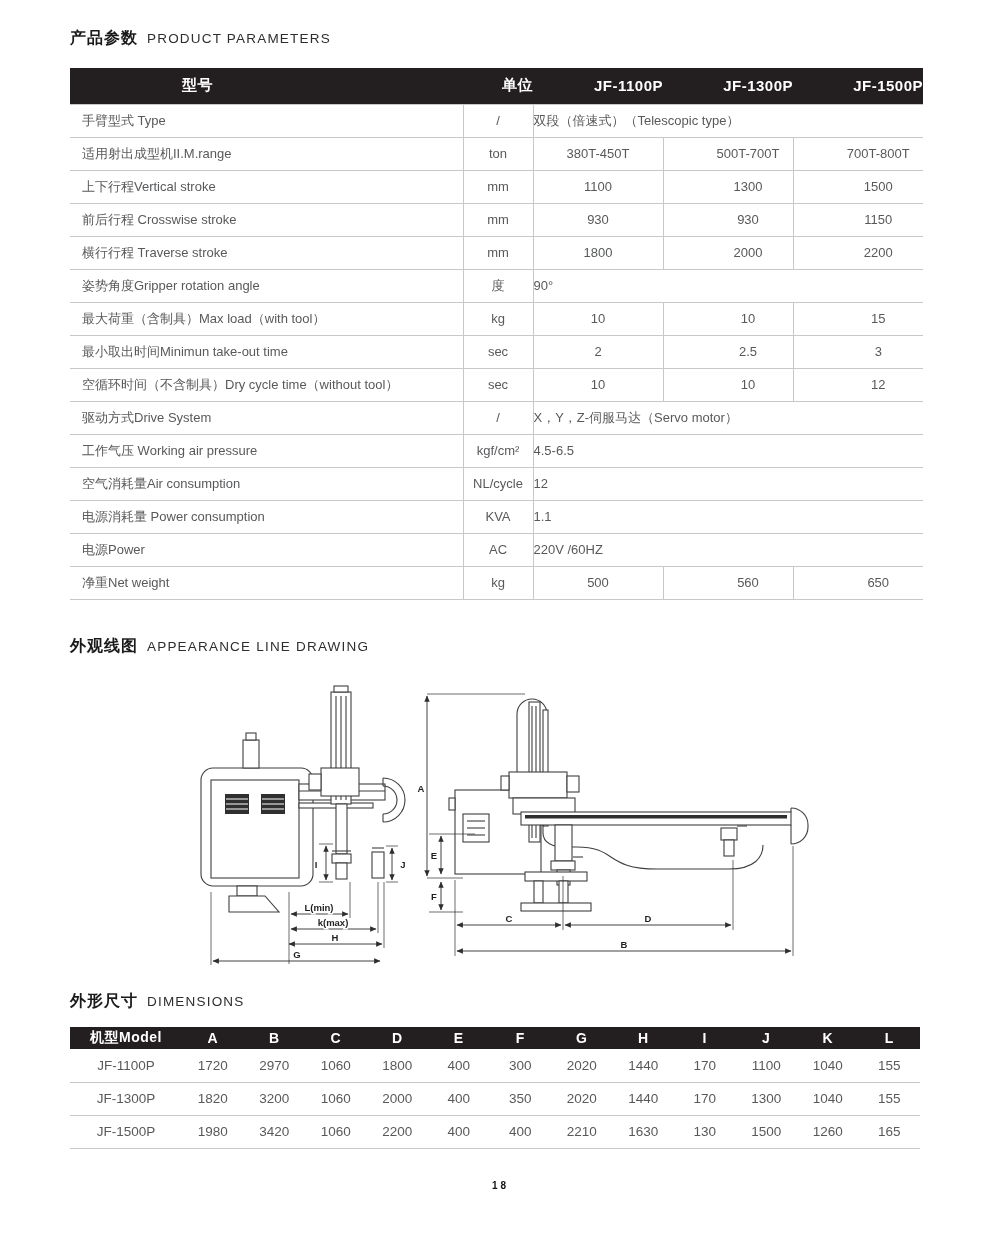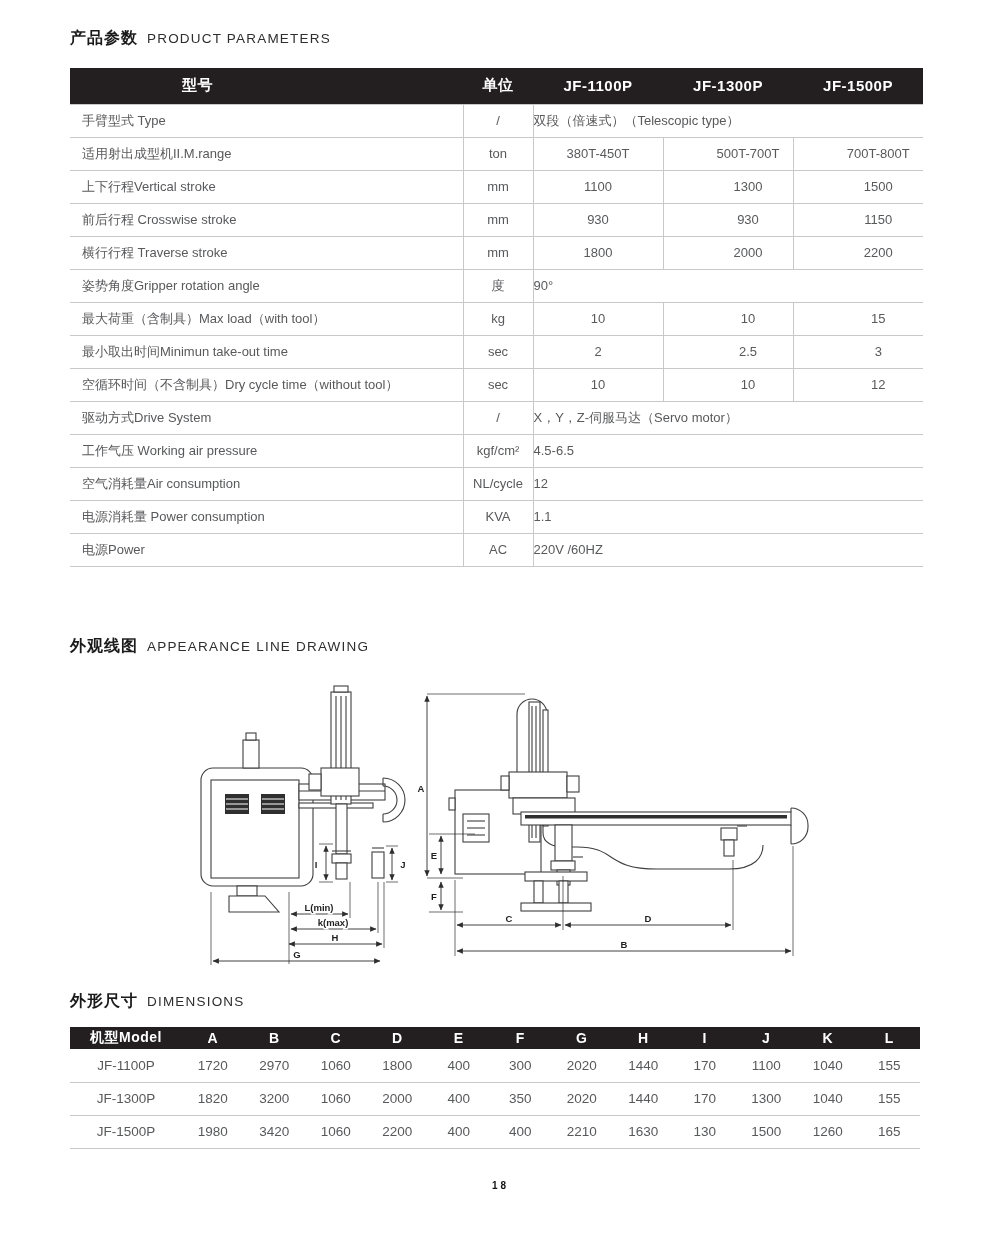--- a/index.html
+++ b/index.html
@@ -21,21 +21,21 @@
   .sec-head .en{font-size:13.5px;color:#2e2e2e;margin-left:9px;letter-spacing:1.2px;}
 
   
   table{border-collapse:collapse;table-layout:fixed;}
   #params-table{position:absolute;left:70px;top:68px;width:853px;}
   #params-table th{
     background:var(--bar);color:#fff;font-weight:bold;font-size:15px;
     height:36px;vertical-align:middle;letter-spacing:0.5px;
   }
   #params-table th.h-model{text-align:left;padding-left:112px;}
-  #params-table th.h-unit,#params-table th.h-col{text-align:center;}
+  #params-table th.h-unit,#params-table th.h-col{text-align:right;}
   #params-table td{
     height:33px;font-size:13px;color:var(--txt);vertical-align:middle;
     border-top:1px solid var(--div);
   }
   #params-table tbody tr:last-child td{border-bottom:1px solid var(--div);}
   td.c-label{text-align:left;padding-left:12px;border-right:1px solid var(--div);}
   td.c-unit{text-align:center;border-right:1px solid var(--div);}
   td.c-val{text-align:center;}
   td.c-val.bl{border-left:1px solid var(--div);padding-left:40px;}
   td.c-span{}
@@ -170,20 +170,27 @@
       </tr>
       <tr>
         <td class="c-label">电源消耗量 Power consumption</td>
         <td class="c-unit">KVA</td>
         <td class="c-span" colspan="3">1.1</td>
       </tr>
       <tr>
         <td class="c-label">电源Power</td>
         <td class="c-unit">AC</td>
         <td class="c-span" colspan="3">220V /60HZ</td>
+      </tr>
+      <tr>
+        <td class="c-label">净重Net weight</td>
+        <td class="c-unit">kg</td>
+        <td class="c-val">500</td>
+        <td class="c-val bl">560</td>
+        <td class="c-val bl">650</td>
       </tr>
     </tbody>
 </table>
 
 <div class="sec-head" style="top:636px">
   <span class="zh">外观线图</span><span class="en">APPEARANCE LINE DRAWING</span>
 </div>
 
 <div class="drawing" id="side-view">
 <svg width="260" height="305" viewBox="0 0 260 305">

